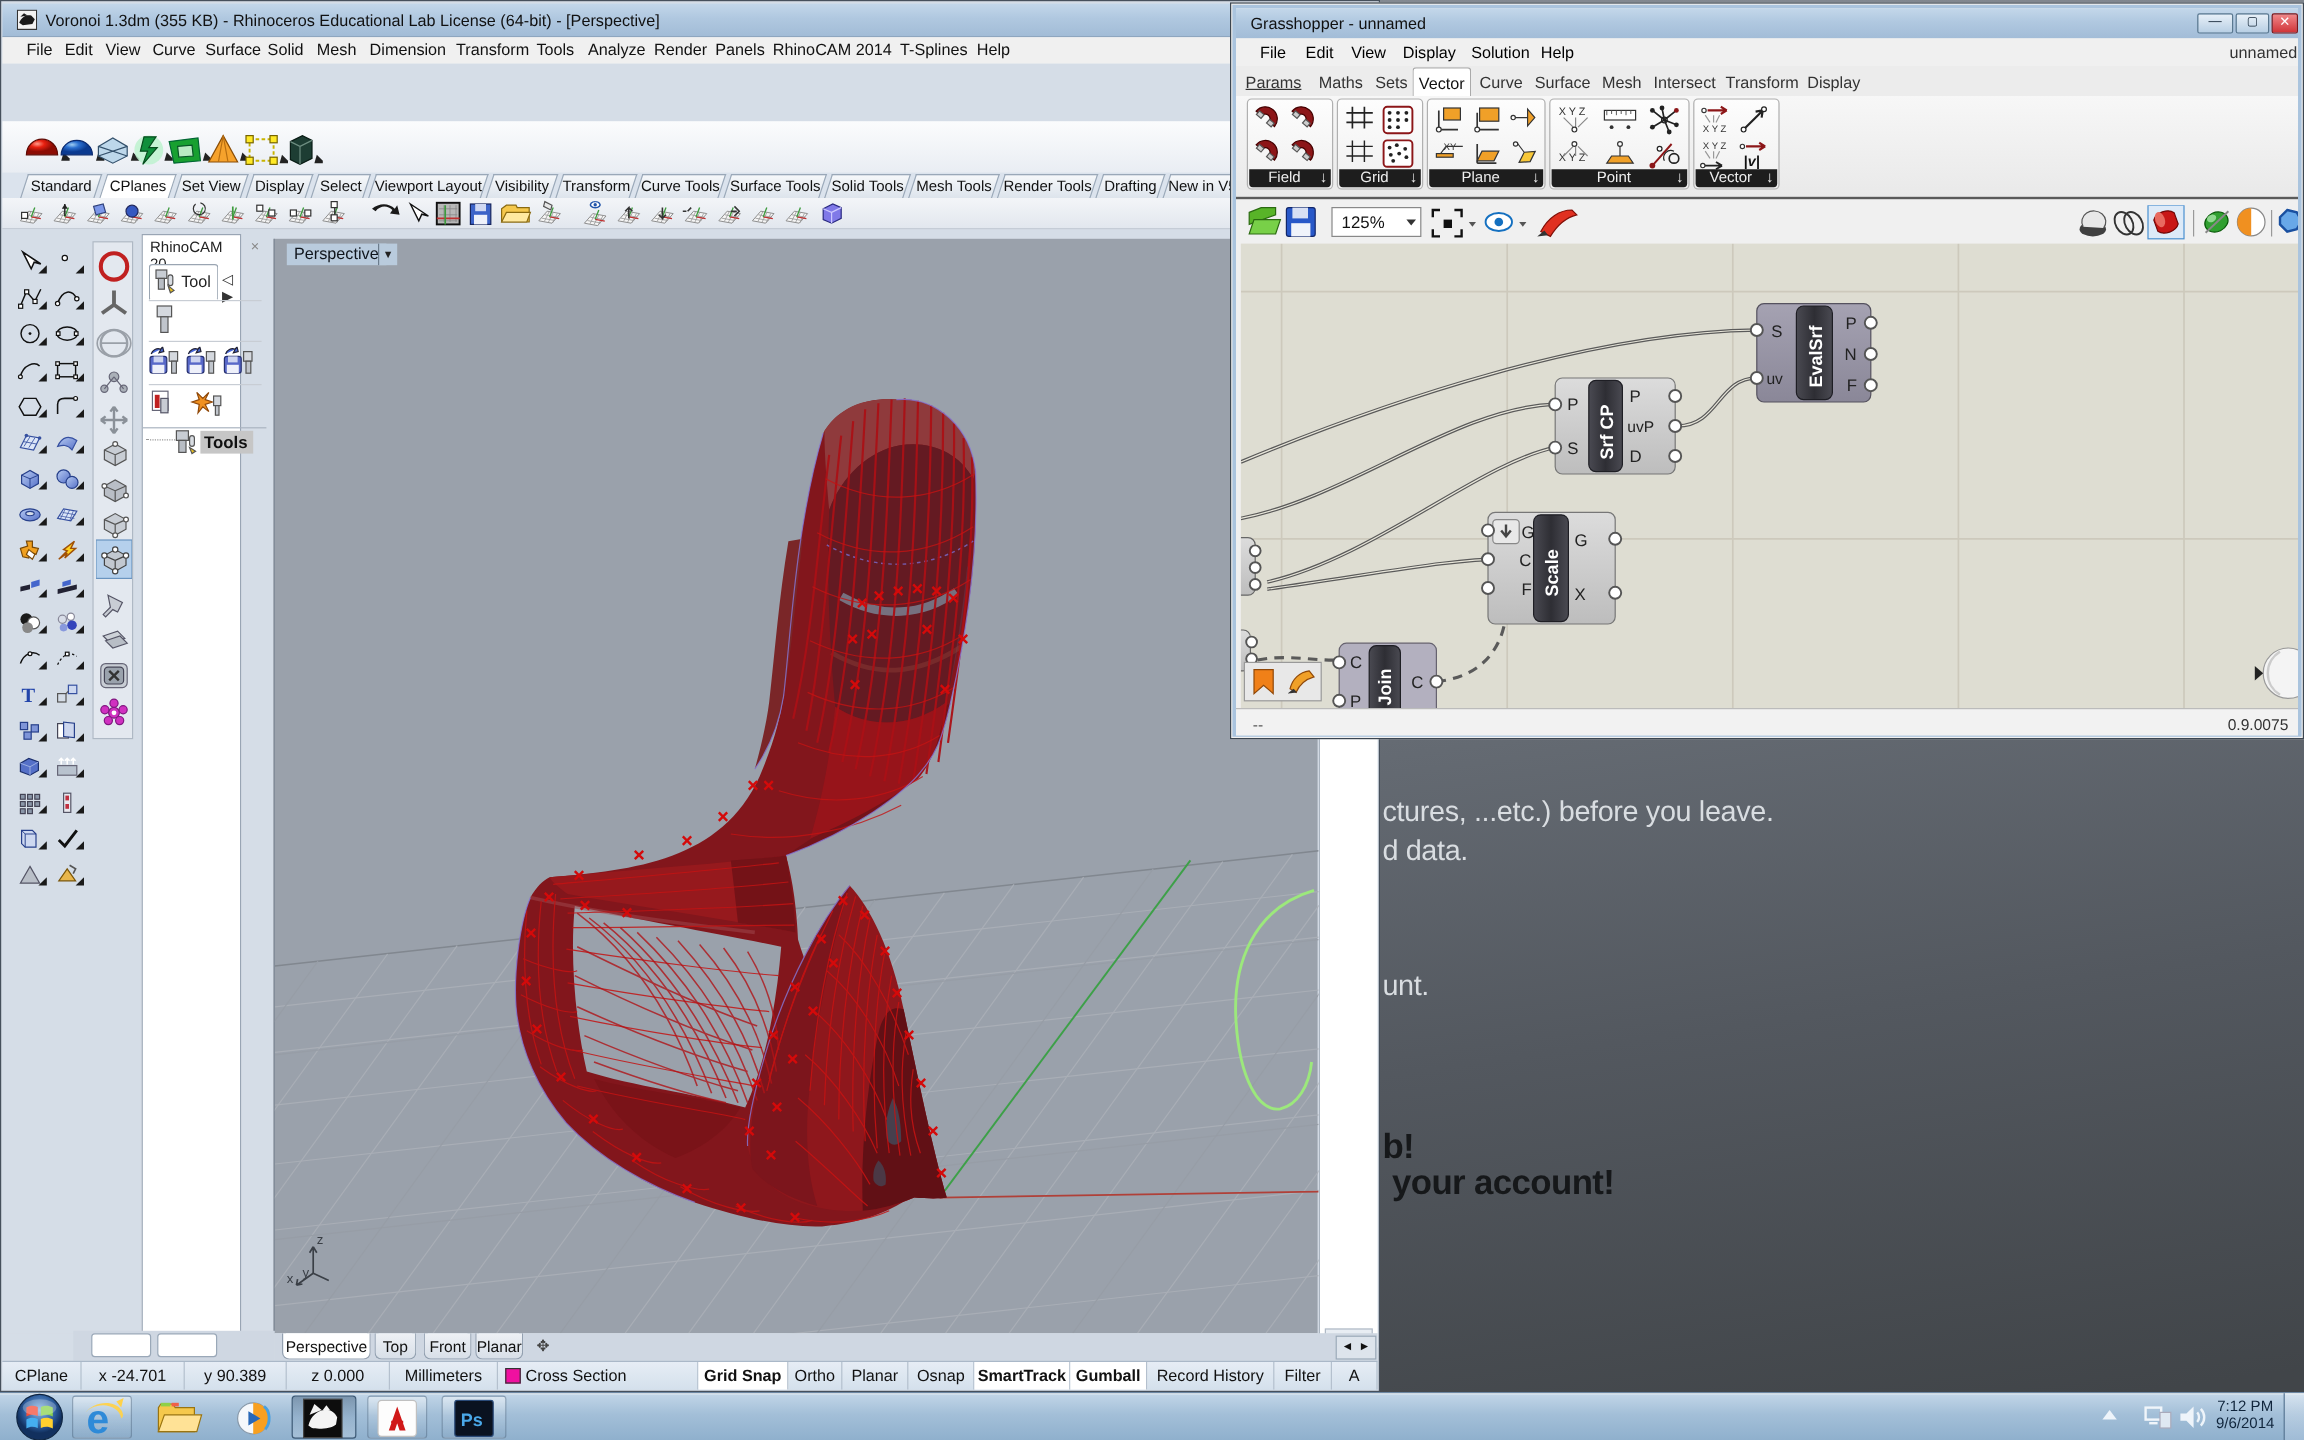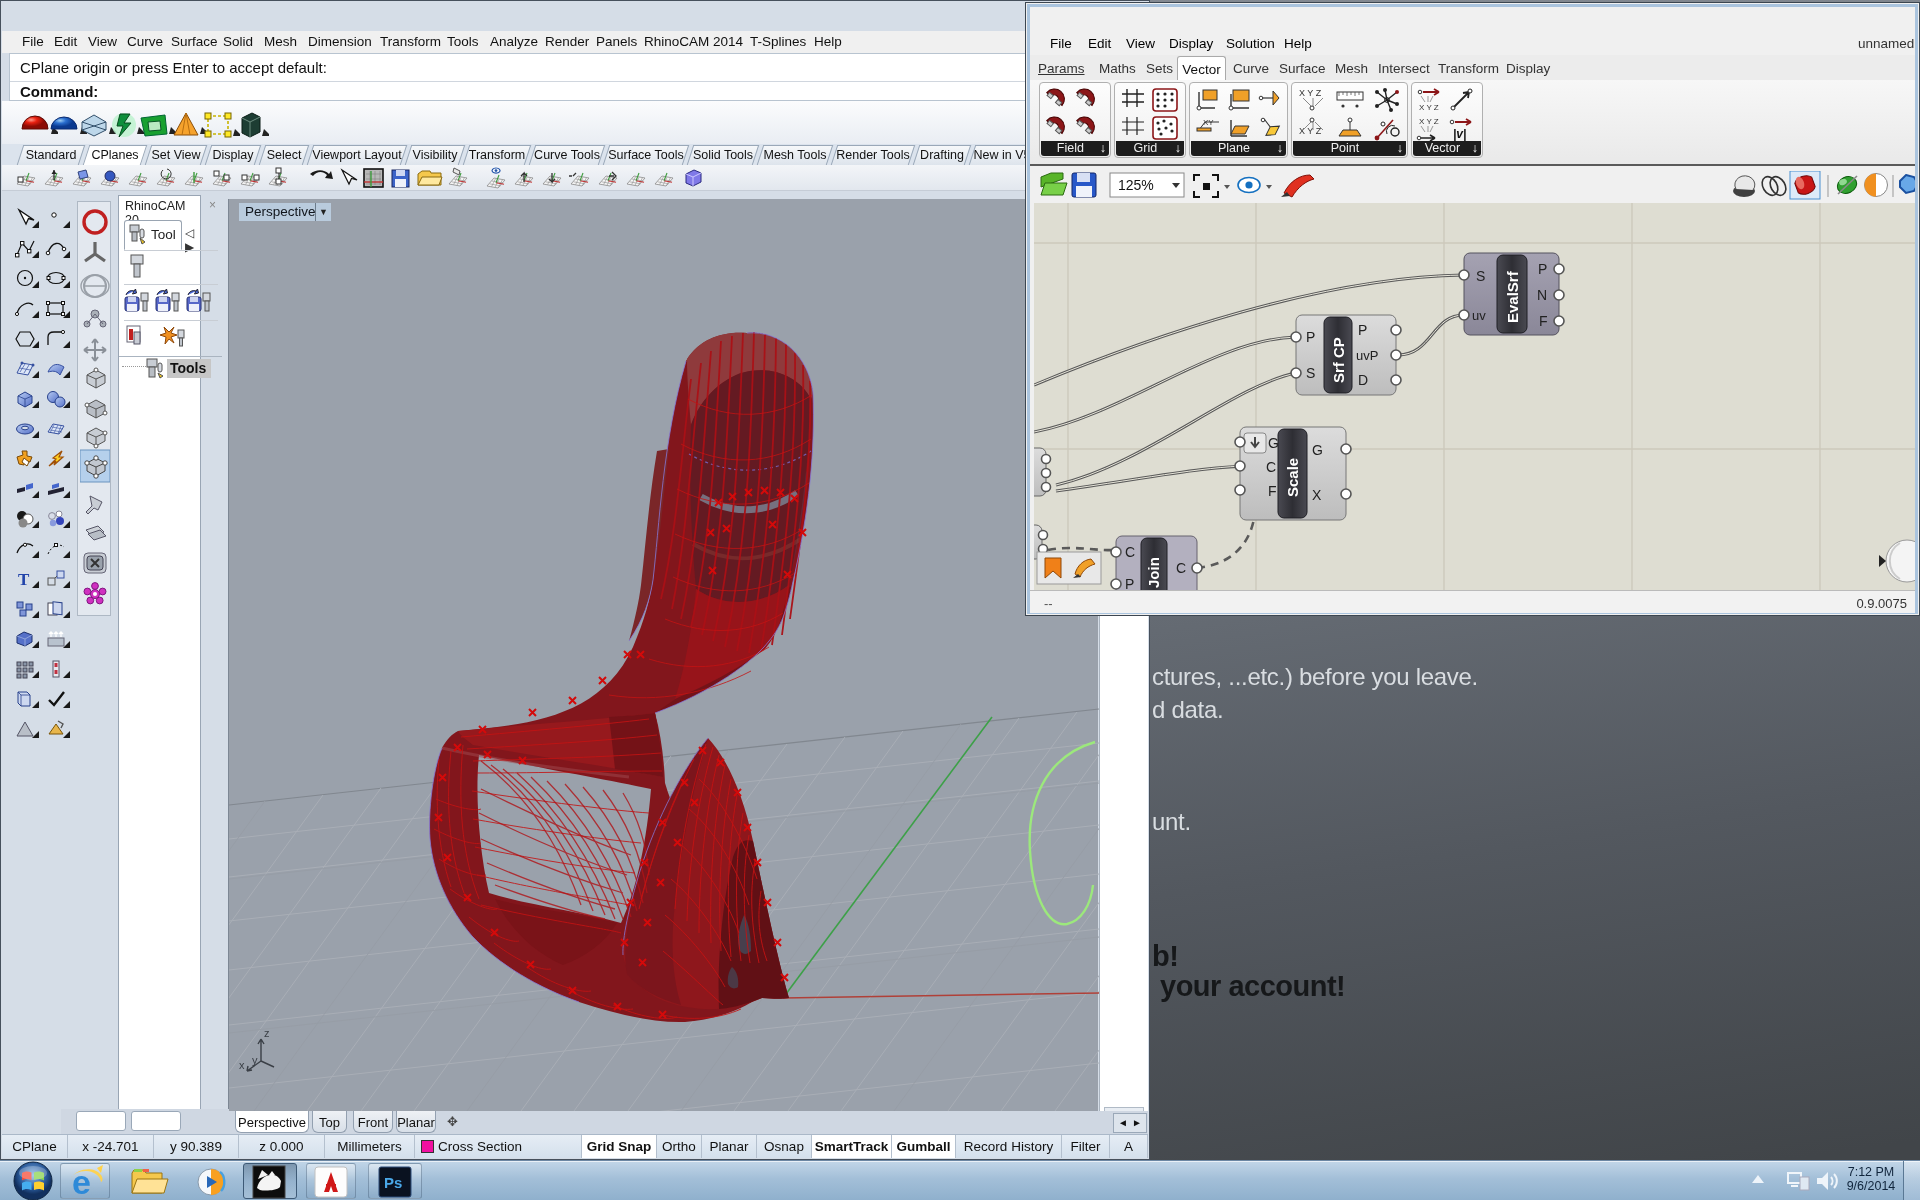--- a/index.html
+++ b/index.html
@@ -88,42 +88,45 @@
 <div id="screen">
   <div id="desktop">
     <div class="slidetxt" style="left:1152px; top:663px;">ctures, ...etc.) before you leave.</div>
     <div class="slidetxt" style="left:1152px; top:696px;">d data.</div>
     <div class="slidetxt" style="left:1152px; top:808px;">unt.</div>
     <div class="slidedark" style="left:1152px; top:940px;">b!</div>
     <div class="slidedark" style="left:1160px; top:970px;text-align:center;">your account!</div>
   </div>
 
   <div id="rhino">
+    <div id="rtitle">
+      <svg class="abs" style="left:12px;top:5px;" width="17" height="17" viewBox="0 0 17 17">
+          <rect x="0.5" y="0.5" width="16" height="16" fill="#f2f2f2" stroke="#333"></rect>
+          <path d="M2 11 C4 6 8 4 12 5 L15 8 L13 12 L5 13 Z" fill="#1a1a1a"></path>
+          <path d="M3 6 L6 3 L9 5 Z" fill="#1a1a1a"></path>
+        </svg>
+      <span class="abs" style="left:36px;top:7px;font-weight:500;">Voronoi 1.3dm (355 KB) - Rhinoceros Educational Lab License (64-bit) - [Perspective]</span>
+    </div>
     <div id="rmenu">
       <span style="left:20px;">File</span>
         <span style="left:52px;">Edit</span>
         <span style="left:86px;">View</span>
       <span style="left:125px;">Curve</span>
         <span style="left:169px;">Surface</span>
         <span style="left:221px;">Solid</span>
       <span style="left:262px;">Mesh</span>
         <span style="left:306px;">Dimension</span>
         <span style="left:378px;">Transform</span>
       <span style="left:445px;">Tools</span>
         <span style="left:488px;">Analyze</span>
         <span style="left:543px;">Render</span>
       <span style="left:594px;">Panels</span>
         <span style="left:642px;">RhinoCAM 2014</span>
         <span style="left:748px;">T-Splines</span>
       <span style="left:812px;">Help</span>
-    </div>
-    <div id="rcmd">
-      <div style="position:absolute;left:10px;top:5px;">CPlane origin or press Enter to accept default:</div>
-      <div style="position:absolute;left:0;top:27px;width:100%;border-top:1px solid #d0d6de;"></div>
-      <div style="position:absolute;left:10px;top:29px;font-weight:bold;">Command:</div>
     </div>
     <div id="rtb1">
       <svg class="abs" style="left:18px;top:4px;" width="840" height="38" viewBox="0 0 840 38">
         <defs>
           <radialGradient id="rg_red" cx="0.35" cy="0.3">
               <stop offset="0" stop-color="#ff9a8a"></stop>
               <stop offset="0.45" stop-color="#e82010"></stop>
               <stop offset="1" stop-color="#8c0c04"></stop>
             </radialGradient>
           <radialGradient id="rg_blue" cx="0.35" cy="0.3">
@@ -941,20 +944,26 @@
       <span class="scell" style="left:810px;width:80px;background:#fff;font-weight:bold;">SmartTrack</span>
       <span class="scell" style="left:890px;width:64px;background:#fff;font-weight:bold;">Gumball</span>
       <span class="scell" style="left:954px;width:106px;">Record History</span>
       <span class="scell" style="left:1060px;width:48px;">Filter</span>
       <span class="scell" style="left:1108px;width:38px;">A</span>
     </div>
   </div>
 
   <div id="gh">
     <div id="ghborder"></div>
+    <div id="ghtitle">
+      <span class="abs" style="left:12px;top:5px;font-weight:500;">Grasshopper - unnamed</span>
+      <span class="abs" style="left:801px;top:4px;width:30px;height:17px;background:linear-gradient(#e8f0f8,#b8cfe4);border:1px solid #5a7globo90;border:1px solid #5a7890;border-radius:2px;text-align:center;font-size:11px;color:#123;">—</span>
+      <span class="abs" style="left:833px;top:4px;width:28px;height:17px;background:linear-gradient(#e8f0f8,#b8cfe4);border:1px solid #5a7890;border-radius:2px;text-align:center;font-size:10px;color:#123;">▢</span>
+      <span class="abs" style="left:863px;top:4px;width:22px;height:17px;background:linear-gradient(#f0888a,#d03438);border:1px solid #7c1518;border-radius:2px;text-align:center;font-size:11px;color:#fff;">✕</span>
+    </div>
     <div id="ghmenu">
       <span style="left:20px;">File</span>
         <span style="left:58px;">Edit</span>
         <span style="left:96px;">View</span>
       <span style="left:139px;">Display</span>
         <span style="left:196px;">Solution</span>
         <span style="left:254px;">Help</span>
       <span style="left:828px;color:#333;">unnamed</span>
     </div>
     <div id="ghtabs">

